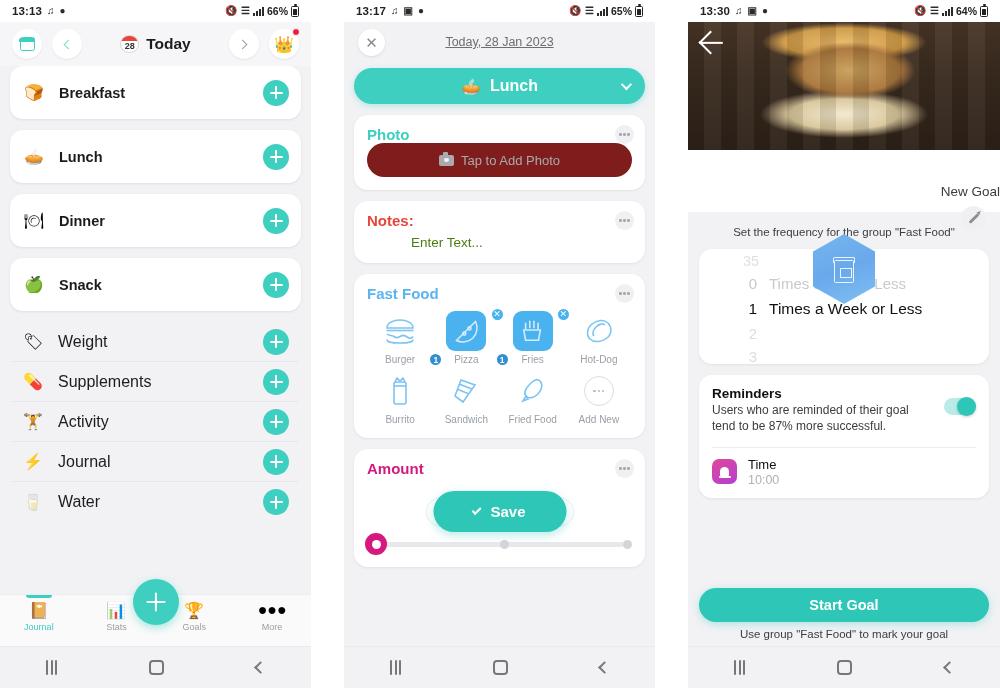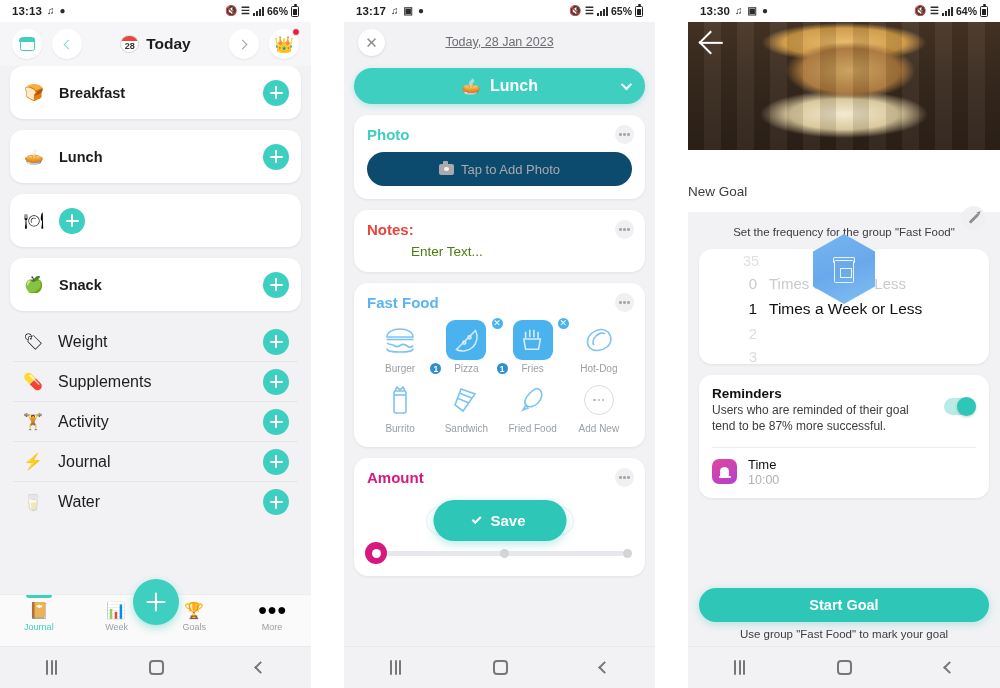--- a/index.html
+++ b/index.html
@@ -142,21 +142,21 @@
 
   .p2-body { flex:1; overflow:hidden; padding:11px 10px 0; }
   .sec-card { background:#fff; border-radius:14px; padding:11px 13px 13px; margin-bottom:11px; position:relative; box-shadow:0 1px 3px rgba(0,0,0,.07); }
   .sec-title { font-size:15px; font-weight:700; }
   .dots-btn {
     position:absolute; top:10px; right:11px; width:19px; height:19px; border-radius:50%;
     background:#f0f0f3; display:flex; align-items:center; justify-content:center; gap:1.5px;
   }
   .dots-btn i { width:2.4px; height:2.4px; border-radius:50%; background:#a8a8ad; display:block; }
   .photo-slot {
-    margin-top:9px; height:34px; border-radius:17px; background:#0c4a6e;
+    height:34px; border-radius:17px; background:#7f1d1d;
     display:flex; align-items:center; justify-content:center; gap:7px;
     color:#a9a9ae; font-size:13px;
   }
   .cam {
     width:15px; height:11px; background:#a9a9ae; border-radius:2px; position:relative; flex:none;
   }
   .cam:before { content:""; position:absolute; top:-2.5px; left:4px; width:5px; height:2.5px; background:#a9a9ae; border-radius:1px 1px 0 0; }
   .cam:after  { content:""; position:absolute; top:3px; left:5.2px; width:4.6px; height:4.6px; border-radius:50%; background:#f1f1f4; }
   .notes-input { margin-top:6px; font-size:13.5px; color:#4d7c0f;margin-left:44px; }
 
@@ -238,21 +238,21 @@
     border-top:1.8px solid #eaf4fd; border-left:1.8px solid #eaf4fd; border-right:1.8px solid #eaf4fd;
     border-radius:2px 2px 0 0;
   }
   .edit-btn {
     position:absolute; right:14px; top:56px; width:25px; height:25px; border-radius:50%;
     background:#f0f0f3; display:flex; align-items:center; justify-content:center; z-index:5;
   }
   .pencil { width:12px; height:3px; background:#8e8e93; transform:rotate(-45deg); border-radius:1px; position:relative; }
   .pencil:after { content:""; position:absolute; right:-4px; top:-1px; border-left:4px solid #8e8e93; border-top:2.5px solid transparent; border-bottom:2.5px solid transparent; }
 
-  .goal-head { background:#fff; padding:34px 0 13px; text-align:left; flex:none; }
+  .goal-head { background:#fff; padding:34px 0 13px; text-align:right; flex:none; }
   .goal-sub { font-size:13.5px; color:#3c3c41; }
   .goal-title { font-size:17px; font-weight:700; color:#111; margin-top:2px; }
 
   .p3-body { flex:1; overflow:hidden; padding:0 11px; }
   .freq-note { text-align:center; font-size:11.5px; color:#3c3c41; padding:14px 0 11px; }
   .picker {
     background:#fff; border-radius:13px; height:115px; overflow:hidden; position:relative;
     box-shadow:0 1px 3px rgba(0,0,0,.07); padding-left:44px;
   }
   .pk-row { display:flex; align-items:center; gap:12px; height:23px; }
@@ -347,20 +347,21 @@
         <span class="meal-label">Breakfast</span>
         <span class="plus-btn"></span>
       </div>
       <div class="meal-card">
         <span class="meal-ico">🥧</span>
         <span class="meal-label">Lunch</span>
         <span class="plus-btn"></span>
       </div>
       <div class="meal-card">
         <span class="meal-ico">🍽</span>
+        <span class="meal-label">Dinner</span>
         <span class="plus-btn"></span>
       </div>
       <div class="meal-card">
         <span class="meal-ico">🍏</span>
         <span class="meal-label">Snack</span>
         <span class="plus-btn"></span>
       </div>
 
       <div class="sec-list">
         <div class="sec-row">
@@ -391,21 +392,21 @@
       </div>
     </div>
 
     <div class="tabbar">
       <div class="tab active">
         <span class="tab-ico">📔</span>
         <span class="lbl">Journal</span>
       </div>
       <div class="tab">
         <span class="tab-ico">📊</span>
-        <span class="lbl">Week</span>
+        <span class="lbl">Stats</span>
       </div>
       <div class="fab"></div>
       <div class="tab">
         <span class="tab-ico">🏆</span>
         <span class="lbl">Goals</span>
       </div>
       <div class="tab">
         <span class="tab-ico">●●●</span>
         <span class="lbl">More</span>
       </div>

